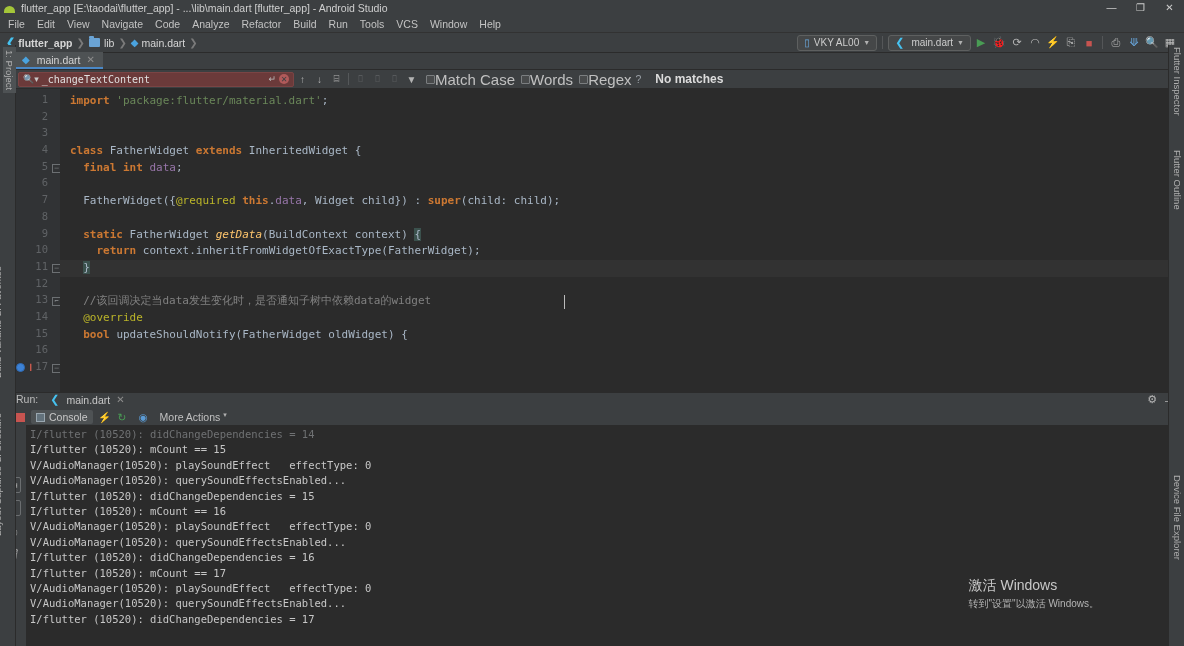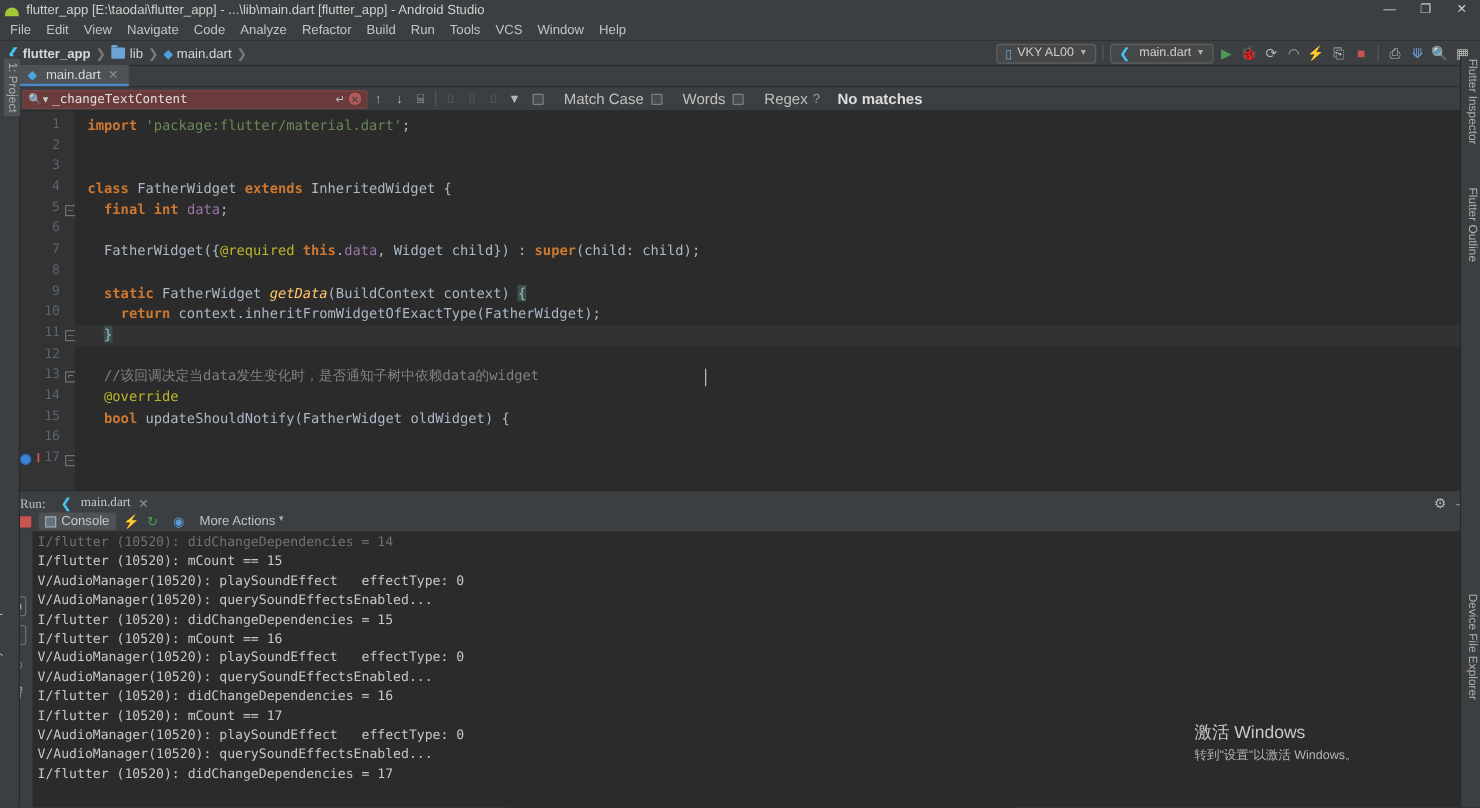--- a/index.html
+++ b/index.html
@@ -102,21 +102,21 @@
   .find-clear {
     width: 10px; height: 10px; border-radius: 50%; background: #b15a5a;
     color: #3c3f41; font-size: 8px; display:flex; align-items:center; justify-content:center;
   }
   .fb-icon {
     width: 17px; height: 17px; display:flex; align-items:center; justify-content:center;
     font-size: 10px; color: #b3b3b3;
   }
   .fb-icon.dim { color:#6e7072; }
   .fb-sep { width:1px; height:12px; background:#55585a; margin:0 3px; }
-  .fb-check { display:flex; align-items:center; gap:16px; margin-left:6px; font-size:12px; color:#c0c0c0;}
+  .fb-check { display:flex; align-items:center; gap:0; margin-left:6px; font-size:15px; color:#c0c0c0;}
   .chk { width:9px; height:9px; border:1px solid #7b7e80; background:#484a4b; border-radius:1px;}
   .fb-help { color:#9aa0a6; font-size:10.5px; margin-left:4px;}
   .fb-status { font-size:12px; color:#dcdcdc; font-weight:bold; margin-left:14px;}
   .fb-close { margin-left:auto; margin-right:4px; color:#9a9a9a; font-size:11px;}
 
   
   .editor-wrap { position: relative; height: 303px; background: #2b2b2b; display: flex; }
   .ed-lefticons {
     width: 14px; background: #3c3f41; position: relative;
     border-right: 1px solid #313335;
@@ -160,22 +160,22 @@
   }
   .ok-check { position:absolute; top:17px; left:1px; color:#62b543; font-size:10px; }
   .scroll-thumb {
     position:absolute; top:34px; left:2px; width:7px; height:118px;
     background:#5c5e60; border-radius:3px;
   }
 
   
   .runwin { background: #3c3f41; }
   .run-tabrow {
-    height: 17px; display:flex; align-items:flex-end; padding-left:16px; gap:8px;
-    font-size:10.5px; color:#c8c8c8; border-top:1px solid #2b2b2b;font-family:Liberation Serif, serif;
+    height: 17px; display:flex; align-items:flex-start; padding-left:16px; gap:8px;
+    font-size:10.5px; color:#c8c8c8; border-top:1px solid #2b2b2b;
   }
   .run-label { color:#bcbcbc; }
   .run-tab { display:flex; align-items:center; gap:4px; padding: 0 4px;}
   .runwin-right { margin-left:auto; display:flex; align-items:center; gap:8px; padding-right:8px;}
   .gear { color:#b4b4b4; font-size:11px; }
   .minimize { color:#b4b4b4; font-size:11px; }
 
   .run-toolbar2 {
     height: 16px; display:flex; align-items:center; padding-left:16px; gap:6px;
     font-size:10.5px; color:#c8c8c8;
@@ -200,21 +200,21 @@
     flex:1; position:relative; overflow:hidden;
     font-family: "DejaVu Sans Mono", monospace; font-size:10.5px; color:#c7c7c7;
     padding: 2px 0 0 4px; line-height: 15.4px;
   }
   .cout-line { white-space: pre; height: 15.4px; }
   .cout-line.clipped { color:#6f7173; }
   .run-scrollbar { width:12px; background:#313335; }
 
   
   .watermark {
-    position:absolute; right: 98px; bottom: 35px; text-align:left; color:#b0b0b0;
+    position:absolute; right: 85px; bottom: 35px; text-align:left; color:#b0b0b0;
     pointer-events:none;
   }
   .wm-title { font-size:14px; color:#c8c8c8; }
   .wm-sub { font-size:10px; color:#b4b4b4; margin-top:2px;}
 
   
   .bottomstrip {
     height: 15px; background:#3c3f41; display:flex; align-items:center;
     padding-left:16px; gap:12px; font-size:10.5px; color:#c0c0c0;
     border-top:1px solid #2b2b2b;

